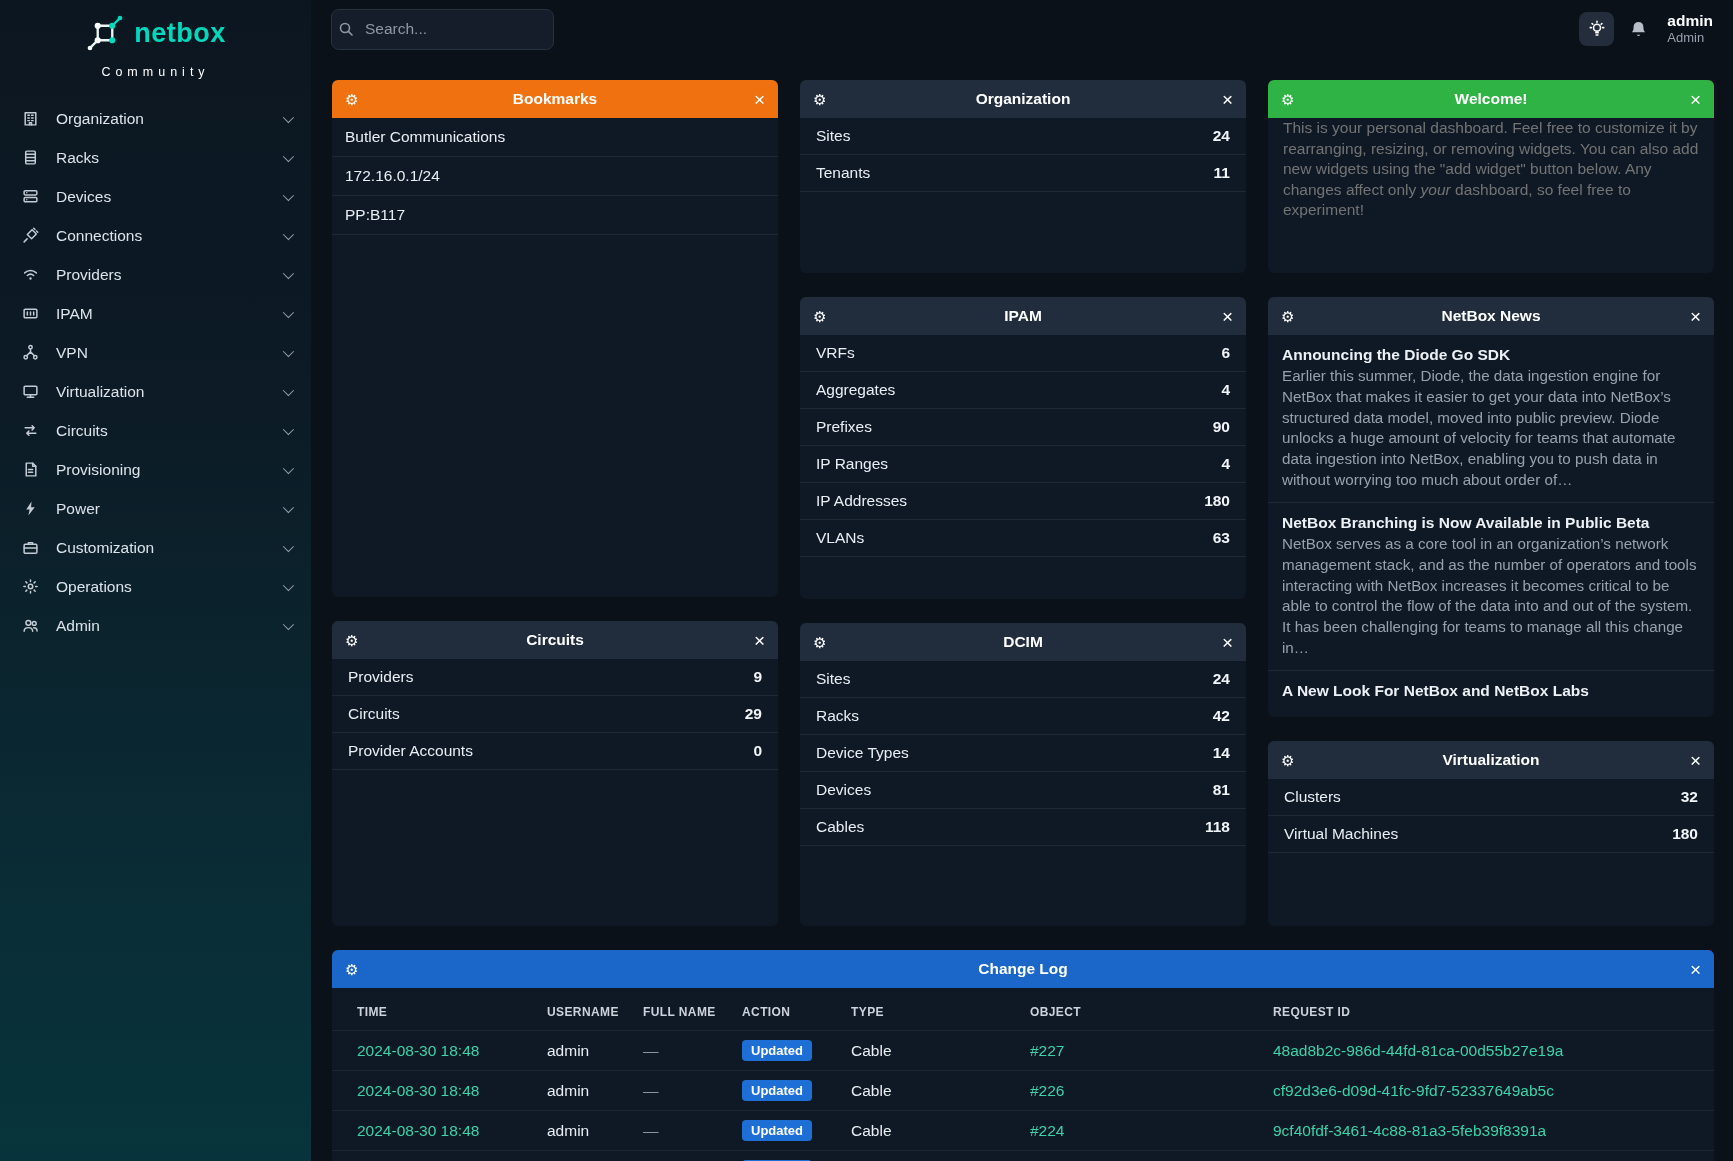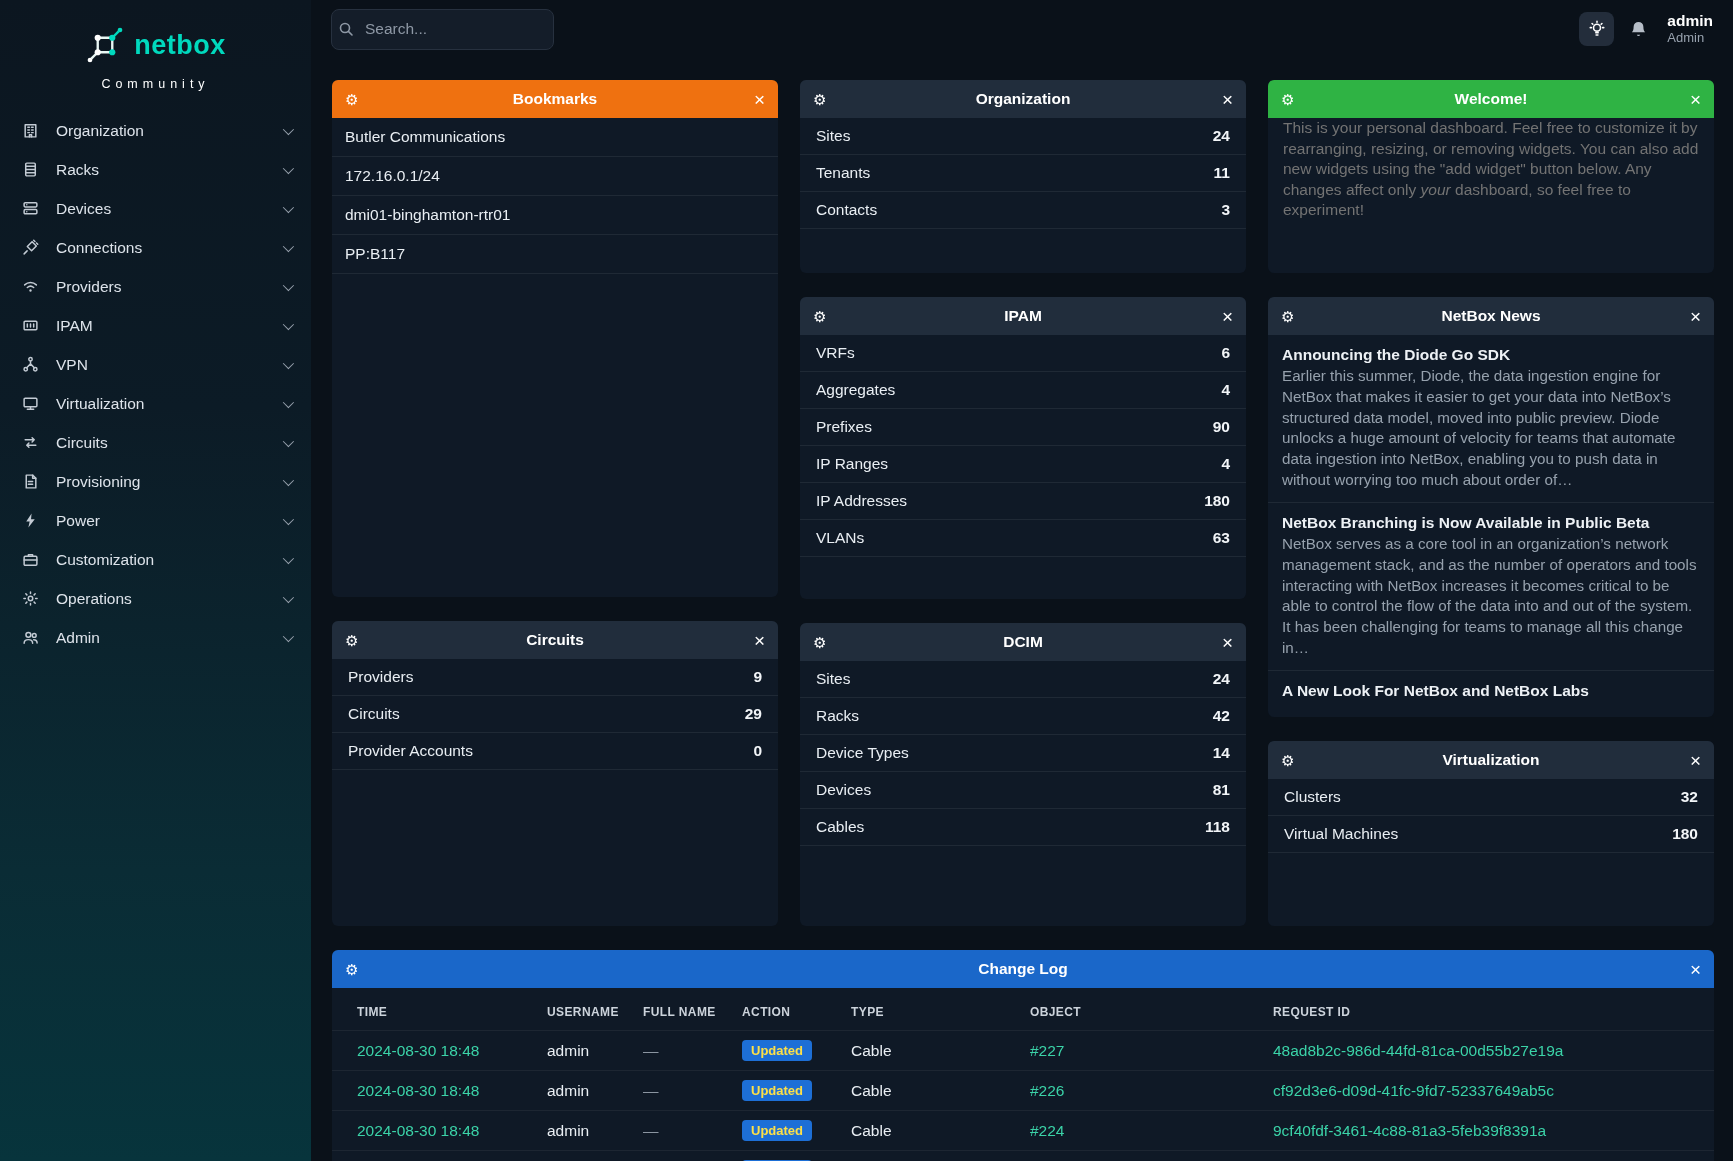--- a/index.html
+++ b/index.html
@@ -4,21 +4,21 @@
 <title>NetBox</title>
 <style>
   *{box-sizing:border-box;margin:0;padding:0}
   html,body{width:1733px;height:1161px;overflow:hidden}
   body{background:#0a1119;font-family:"Liberation Sans",sans-serif;color:#e9eef3}
   .app{display:flex;width:1733px;height:1161px}
 
   
   .sidebar{width:311px;flex:none;height:1161px;
     background:linear-gradient(180deg,#0c1620 0%,#0c1b26 35%,#0a2c35 75%,#07343c 100%);}
-  .brand{padding:25px 0 8px;text-align:center}
+  .brand{padding:13px 0 8px;text-align:center}
   .brand-row{display:flex;align-items:center;justify-content:center;gap:9px}
   .brand-name{color:#00d9be;font-size:27px;font-weight:700;letter-spacing:.5px}
   .brand-sub{color:#ffffff;font-size:12.5px;letter-spacing:5px;font-weight:400;margin-top:12px}
   .nav{padding:12px 0}
   .nav-item{display:flex;align-items:center;height:39px;padding:0 20px 0 22px;color:#dde3ea;font-size:15.5px;cursor:pointer}
   .nav-icon{width:18px;margin-right:16px;color:#c3cbd4;display:flex;align-items:center}
   .nav-icon svg{width:17px;height:17px}
   .nav-label{flex:0 0 auto}
   .chev{margin-left:auto;width:8px;height:8px;border-right:1.6px solid #96a0ac;border-bottom:1.6px solid #96a0ac;transform:rotate(45deg) translateY(-2px)}
 
@@ -78,21 +78,21 @@
   .clog-data .cell{padding:9px 8px;font-size:15.5px}
   .c-time{width:190px;flex:none}
   .c-user{width:96px;flex:none}
   .c-full{width:99px;flex:none}
   .c-action{width:109px;flex:none}
   .c-type{width:179px;flex:none}
   .c-object{width:243px;flex:none}
   .c-req{flex:1;min-width:0}
   .link{color:#3bd3a8;text-decoration:none;cursor:pointer}
   .mutedtxt{color:#8b95a1}
-  .badge{background:#1d6fd6;color:#fde047;font-size:13px;font-weight:600;padding:3px 9px;border-radius:4px;display:inline-block}
+  .badge{background:#1d6fd6;color:#ffffff;font-size:13px;font-weight:600;padding:3px 9px;border-radius:4px;display:inline-block}
 </style>
 </head>
 <body>
 
 <div class="app">
 
   <aside class="sidebar">
     <div class="brand">
       <div class="brand-row">
         <span style="display:flex">
@@ -319,21 +319,20 @@
               <span class="gear">⚙</span>
               <span class="widget-title">Bookmarks</span>
               <span class="close">×</span>
             </header>
             <div class="widget-body">
 
                 <a class="bookmark-item">Butler Communications</a>
 
                 <a class="bookmark-item">172.16.0.1/24</a>
 
-                <a class="bookmark-item">dmi01-binghamton-rtr01</a>
 
                 <a class="bookmark-item">PP:B117</a>
 
             </div>
           </section>
 
           <section class="widget h305">
             <header class="widget-head">
               <span class="gear">⚙</span>
               <span class="widget-title">Circuits</span>
@@ -373,24 +372,20 @@
                 <div class="stat-row">
                   <a class="stat-label">Sites</a>
                   <span class="stat-count">24</span>
                 </div>
 
                 <div class="stat-row">
                   <a class="stat-label">Tenants</a>
                   <span class="stat-count">11</span>
                 </div>
 
-                <div class="stat-row">
-                  <a class="stat-label">Contacts</a>
-                  <span class="stat-count">3</span>
-                </div>
 
             </div>
           </section>
 
           <section class="widget h302">
             <header class="widget-head">
               <span class="gear">⚙</span>
               <span class="widget-title">IPAM</span>
               <span class="close">×</span>
             </header>

